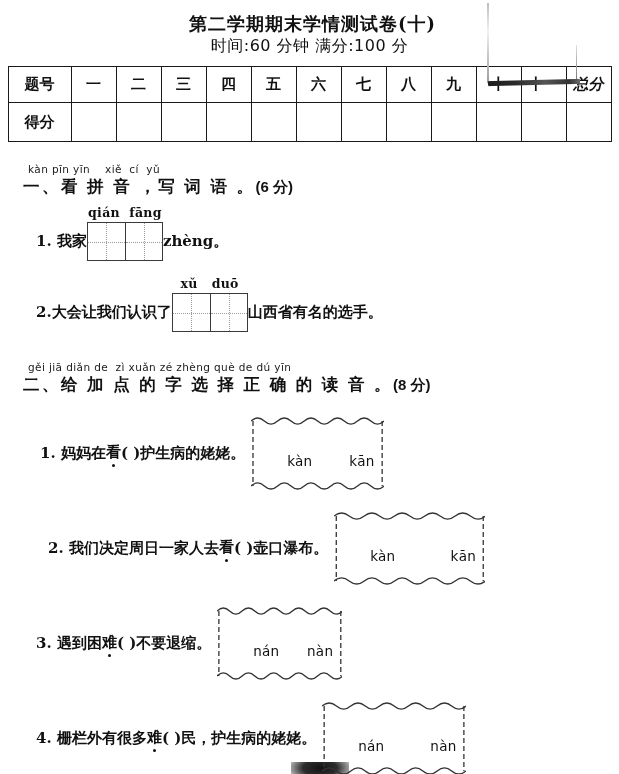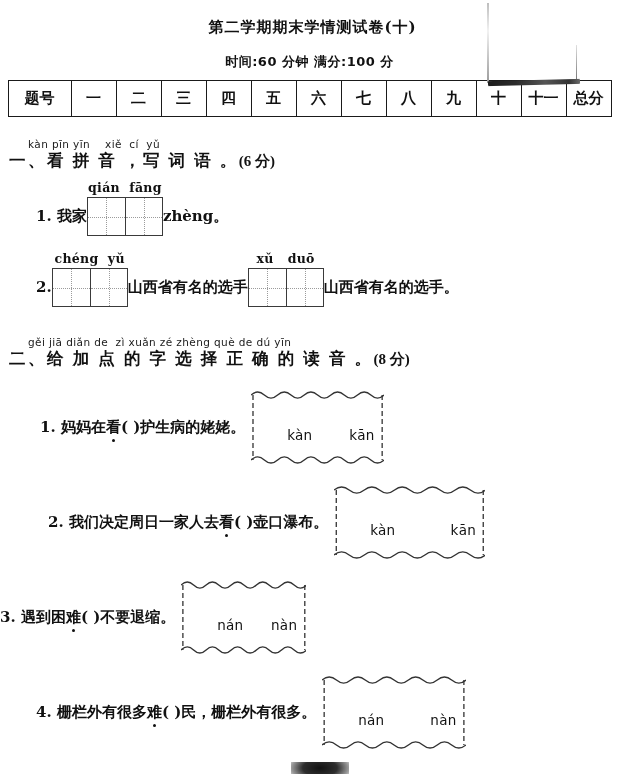--- a/index.html
+++ b/index.html
@@ -12,32 +12,31 @@
     height: 774px;
     position: relative;
     overflow: hidden;
     font-family: "DejaVu Sans", "Liberation Sans", sans-serif;
     color: #111111;
   }
 
   
   .title {
     text-align: center;
-    font-size: 15px;
+    font-size: 18px;
     font-weight: bold;
     letter-spacing: 1px;
-    margin: 18px 0 0 0;
+    margin: 12px 0 0 0;
     padding-left: 6px;
     font-family: "DejaVu Serif", "Liberation Serif", serif;
   }
   .subtitle {
     text-align: center;
-    font-size: 13px;
-    font-weight: bold;
-    margin-top: 16px;
+    font-size: 16px;
+    font-weight: normal;
     letter-spacing: 0.5px;
   }
 
   
   .artifact-tr {
     position: absolute;
     left: 487px;
     top: 3px;
     width: 94px;
     height: 84px;
@@ -84,43 +83,43 @@
     border: 1.2px solid #1a1a1a;
     text-align: center;
     font-size: 15px;
     font-weight: bold;
     font-family: "DejaVu Serif", "Liberation Serif", serif;
     padding: 0;
   }
   .score-table tr.head td { height: 35px; }
   .score-table tr.score td { height: 38px; }
   .score-table td.label { width: 62px; }
-  .score-table td.total { width: 44px; }
+  .score-table td.total { width: 44px; font-style: italic; }
 
   
   .section {
     position: relative;
     margin: 0;
   }
   .sec-pinyin {
     font-size: 10.5px;
     color: #1a1a1a;
     letter-spacing: 0.4px;
     white-space: pre;
     padding-left: 28px;
     line-height: 1.1;
     margin-top: 21px;
   }
   .sec-title {
     font-size: 16.5px;
     font-weight: bold;
     letter-spacing: 2.5px;
-    padding-left: 9px;
+    padding-left: 23px;
     line-height: 1.25;
-    font-family: Liberation Serif, serif;
+    font-family: Liberation Sans, sans-serif;
   }
   .sec-title .pts {
     letter-spacing: 0px;
     font-size: 15px;
   }
 
   
   .tzg {
     display: inline-block;
     vertical-align: middle;
@@ -223,42 +222,54 @@
     <td>四</td>
     <td>五</td>
     <td>六</td>
     <td>七</td>
     <td>八</td>
     <td>九</td>
     <td>十</td>
     <td>十一</td>
     <td class="total">总分</td>
   </tr>
+  <tr class="score">
+    <td class="label">得分</td>
+    <td></td>
+    <td></td>
+    <td></td>
+    <td></td>
+    <td></td>
+    <td></td>
+    <td></td>
+    <td></td>
+    <td></td>
+    <td></td>
+    <td></td>
+    <td class="total"></td>
+  </tr>
 </tbody>
   </table>
 
 <div class="section" style="margin-top:22px;">
   <div class="sec-pinyin">kàn pīn yīn    xiě  cí  yǔ</div>
   <div class="sec-title">
     <span>一、</span><span>看 拼 音 ，写 词 语 。</span><span class="pts">(6 分)</span>
   </div>
 
   <div class="q-line" style="margin-top:26px; padding-left:36px;">
     <span class="q-num">1.</span>
     <span>我家</span><span class="tzg"><span class="tzg-pinyin">qián  fāng</span><span class="cells">
           <span class="cell"></span>
           <span class="cell"></span>
         </span></span><span>zhèng。</span>
   </div>
 
   <div class="q-line" style="margin-top:32px; padding-left:36px;">
-    <span class="q-num">2.</span><span class="tzg"><span class="tzg-pinyin">chéng  yǔ</span><span class="cells">
-          <span class="cell"></span>
-          <span class="cell"></span>
-        </span></span><span>山西省有名的选手</span><span class="tzg"><span class="tzg-pinyin">xǔ   duō</span><span class="cells">
+    <span class="q-num">2.</span><span>大会让我们认识了</span><span class="tzg"><span class="tzg-pinyin">xǔ   duō</span><span class="cells">
           <span class="cell"></span>
           <span class="cell"></span>
         </span></span><span>山西省有名的选手。</span>
   </div>
 </div>
 
 <div class="section" style="margin-top:30px;">
   <div class="sec-pinyin">gěi jiā diǎn de  zì xuǎn zé zhèng què de dú yīn</div>
   <div class="sec-title">
     <span>二、</span><span>给 加 点 的 字 选 择  正  确 的 读 音 。</span><span class="pts">(8 分)</span>
@@ -285,37 +296,37 @@
       <svg viewBox="0 0 100 36" preserveAspectRatio="none">
         <path d="M0,2 Q5,-1 10,2 T20,2 T30,2 T40,2 T50,2 T60,2 T70,2 T80,2 T90,2 T100,2" fill="none" stroke="#333" stroke-width="1.3" vector-effect="non-scaling-stroke"></path>
         <path d="M0,34 Q5,31 10,34 T20,34 T30,34 T40,34 T50,34 T60,34 T70,34 T80,34 T90,34 T100,34" fill="none" stroke="#333" stroke-width="1.3" vector-effect="non-scaling-stroke"></path>
         <path d="M1.5,2 L1.5,34" fill="none" stroke="#333" stroke-width="1.3" vector-effect="non-scaling-stroke" stroke-dasharray="5 3"></path>
         <path d="M98.5,2 L98.5,34" fill="none" stroke="#333" stroke-width="1.3" vector-effect="non-scaling-stroke" stroke-dasharray="5 3"></path>
       </svg>
       <span class="opts">kàn            kān</span>
     </span>
   </div>
 
-  <div class="q-line" style="margin-top:22px; ">
+  <div class="q-line" style="margin-top:22px; padding-left:36px;">
     <span class="q-num">3.</span>
     <span>遇到困</span><span class="dotchar">难</span><span>(      )不要退缩。</span>
     <span class="wavy">
       <svg viewBox="0 0 100 36" preserveAspectRatio="none">
         <path d="M0,2 Q5,-1 10,2 T20,2 T30,2 T40,2 T50,2 T60,2 T70,2 T80,2 T90,2 T100,2" fill="none" stroke="#333" stroke-width="1.3" vector-effect="non-scaling-stroke"></path>
         <path d="M0,34 Q5,31 10,34 T20,34 T30,34 T40,34 T50,34 T60,34 T70,34 T80,34 T90,34 T100,34" fill="none" stroke="#333" stroke-width="1.3" vector-effect="non-scaling-stroke"></path>
         <path d="M1.5,2 L1.5,34" fill="none" stroke="#333" stroke-width="1.3" vector-effect="non-scaling-stroke" stroke-dasharray="5 3"></path>
         <path d="M98.5,2 L98.5,34" fill="none" stroke="#333" stroke-width="1.3" vector-effect="non-scaling-stroke" stroke-dasharray="5 3"></path>
       </svg>
       <span class="opts">nán      nàn</span>
     </span>
   </div>
 
   <div class="q-line" style="margin-top:22px; padding-left:36px;">
     <span class="q-num">4.</span>
-    <span>栅栏外有很多</span><span class="dotchar">难</span><span>(      )民，栅栏外有很多。</span>
+    <span>栅栏外有很多</span><span class="dotchar">难</span><span>(      )民，护生病的姥姥。</span>
     <span class="wavy">
       <svg viewBox="0 0 100 36" preserveAspectRatio="none">
         <path d="M0,2 Q5,-1 10,2 T20,2 T30,2 T40,2 T50,2 T60,2 T70,2 T80,2 T90,2 T100,2" fill="none" stroke="#333" stroke-width="1.3" vector-effect="non-scaling-stroke"></path>
         <path d="M0,34 Q5,31 10,34 T20,34 T30,34 T40,34 T50,34 T60,34 T70,34 T80,34 T90,34 T100,34" fill="none" stroke="#333" stroke-width="1.3" vector-effect="non-scaling-stroke"></path>
         <path d="M1.5,2 L1.5,34" fill="none" stroke="#333" stroke-width="1.3" vector-effect="non-scaling-stroke" stroke-dasharray="5 3"></path>
         <path d="M98.5,2 L98.5,34" fill="none" stroke="#333" stroke-width="1.3" vector-effect="non-scaling-stroke" stroke-dasharray="5 3"></path>
       </svg>
       <span class="opts">nán          nàn</span>
     </span>
   </div>

